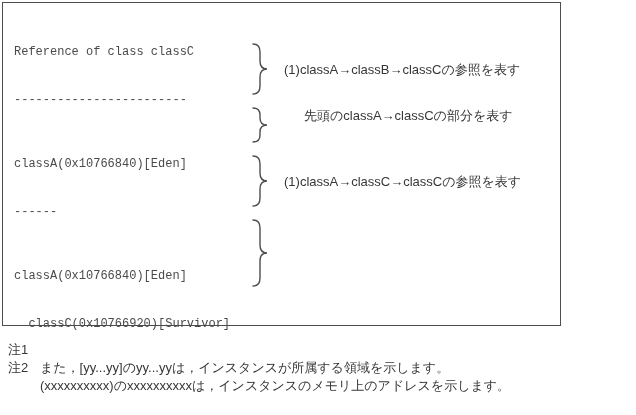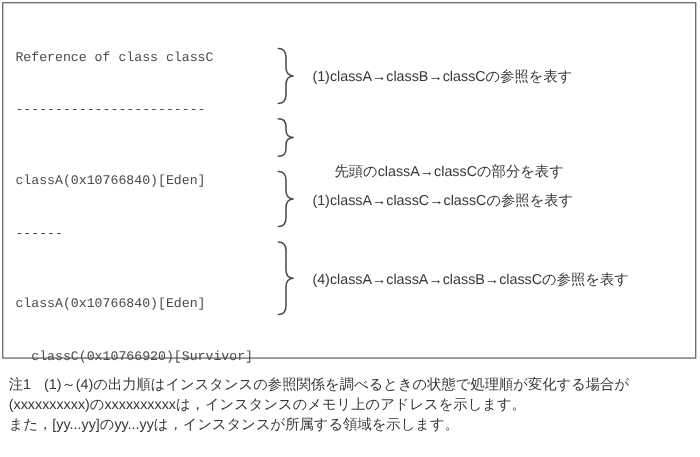--- a/index.html
+++ b/index.html
@@ -7,21 +7,21 @@
   body {
     width: 636px; height: 415px;
     position: relative;
     font-family: "Liberation Sans", "DejaVu Sans", sans-serif;
     color: #404040;
     overflow: hidden;
   }
   .output-box {
     position: absolute;
     left: 2px; top: 2px;
-    width: 631px; height: 324px;
+    width: 559px; height: 324px;
     border: 1px solid #4d4d4d;
     background: #ffffff;
   }
   .code {
     position: absolute;
     left: 11px; top: 9px;
     font-family: "Liberation Mono", "DejaVu Sans Mono", monospace;
     font-size: 12px;
     line-height: 16px;
     color: #4a4a4a;
@@ -40,21 +40,21 @@
     stroke-linecap: round;
   }
   .ann {
     position: absolute;
     left: 281px;
     font-size: 13px;
     line-height: 17px;
     color: #363636;
     white-space: nowrap;
   }
-  .ann .indent { padding-left: 20px; margin-top: 40px; }
+  .ann .indent { padding-left: 20px; }
   .notes {
     position: absolute;
     left: 8px; top: 341px; right: 2px;
     font-size: 13px;
     line-height: 18px;
     color: #363636;
   }
   .note-row { display: flex; }
   .note-label {
     flex: 0 0 32px;
@@ -105,32 +105,29 @@
 
   <div class="ann" style="top:58px">
     <div>(1)classA→classB→classCの参照を表す</div>
   </div>
   <div class="ann" style="top:104px">
     <div class="indent">先頭のclassA→classCの部分を表す</div>
   </div>
   <div class="ann" style="top:170px">
     <div>(1)classA→classC→classCの参照を表す</div>
   </div>
-  <div class="ann" style="top:242px">
-    <div>(4)classA→classA→classB→classCの参照を表す</div>
-  </div>
 
 </div>
 
 <div class="notes">
   <div class="note-row">
     <span class="note-label">注1</span>
     <div class="note-text">
-      <div>(1)～(4)の出力順はインスタンスの参照関係を調べるときの状態で処理順が変化する場合が</div>
     </div>
   </div>
   <div class="note-row">
+    <span class="note-label">注2</span>
     <div class="note-text">
+      <div>また，[yy...yy]のyy...yyは，インスタンスが所属する領域を示します。</div>
       <div>(xxxxxxxxxx)のxxxxxxxxxxは，インスタンスのメモリ上のアドレスを示します。</div>
-      <div>また，[yy...yy]のyy...yyは，インスタンスが所属する領域を示します。</div>
     </div>
   </div>
 </div>
 
 </body></html>

